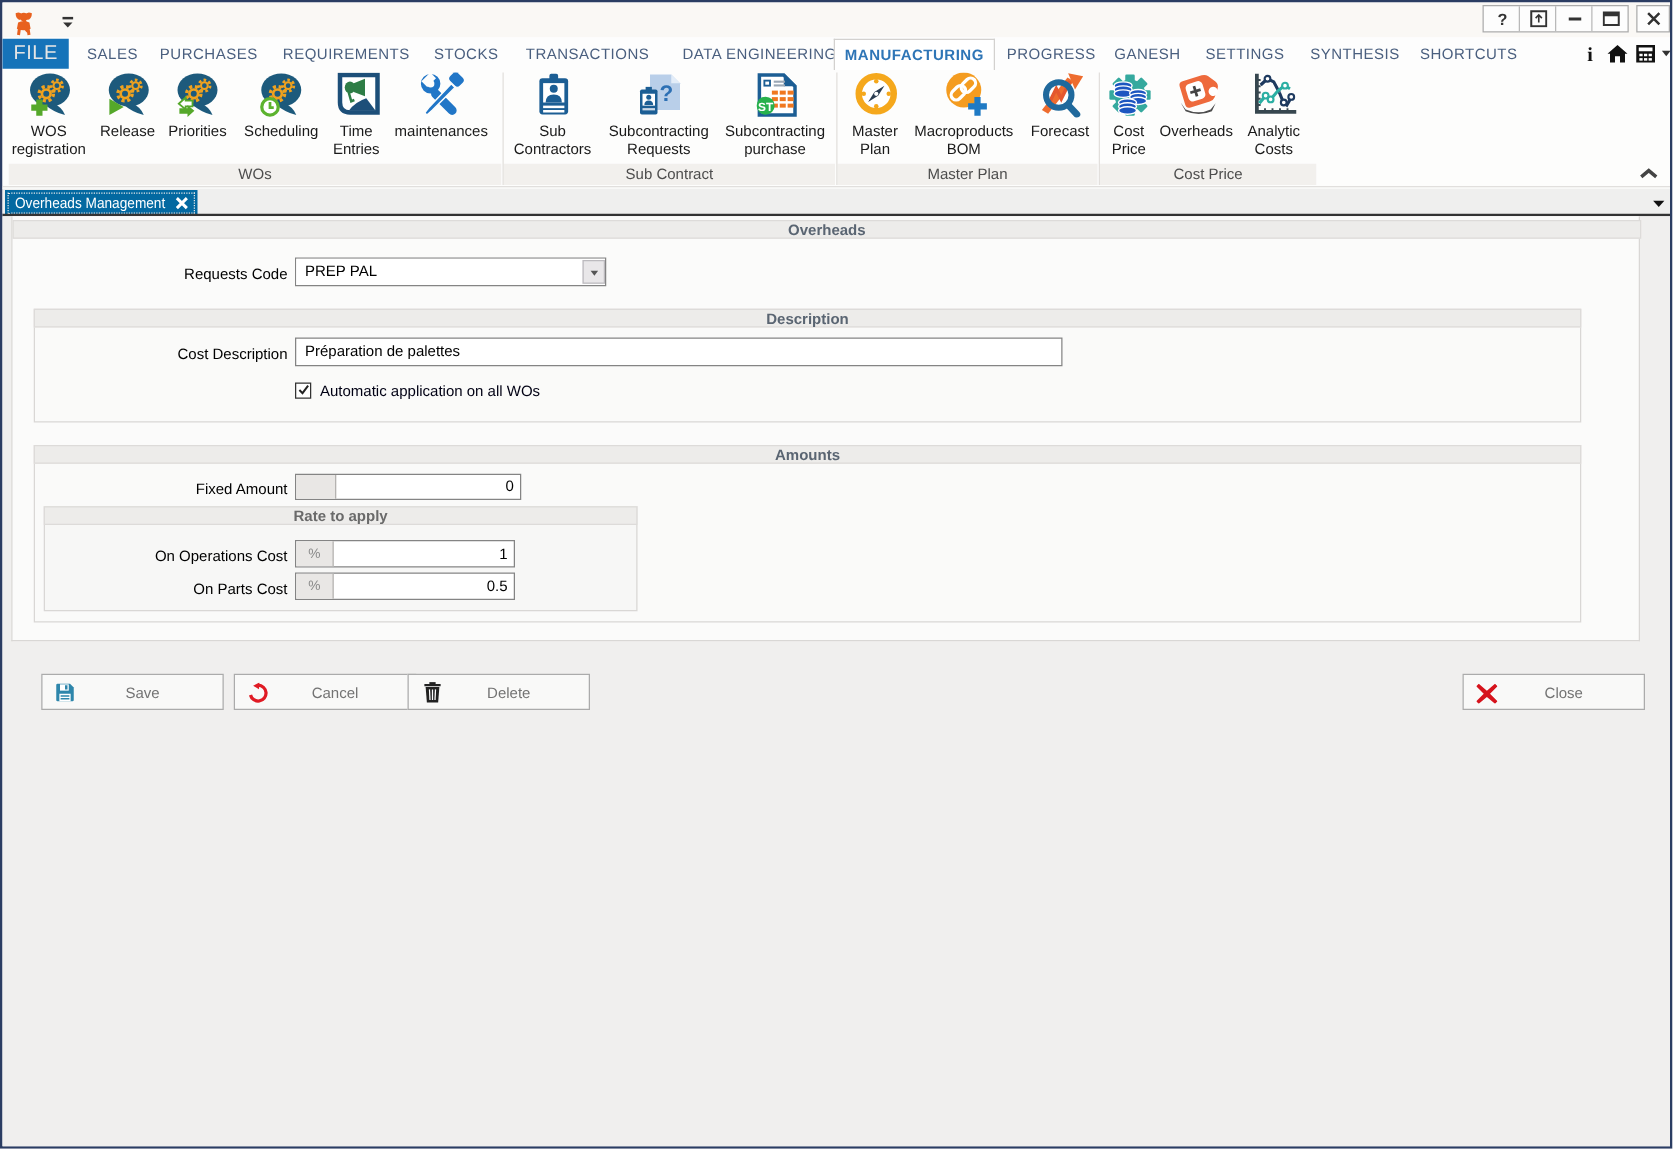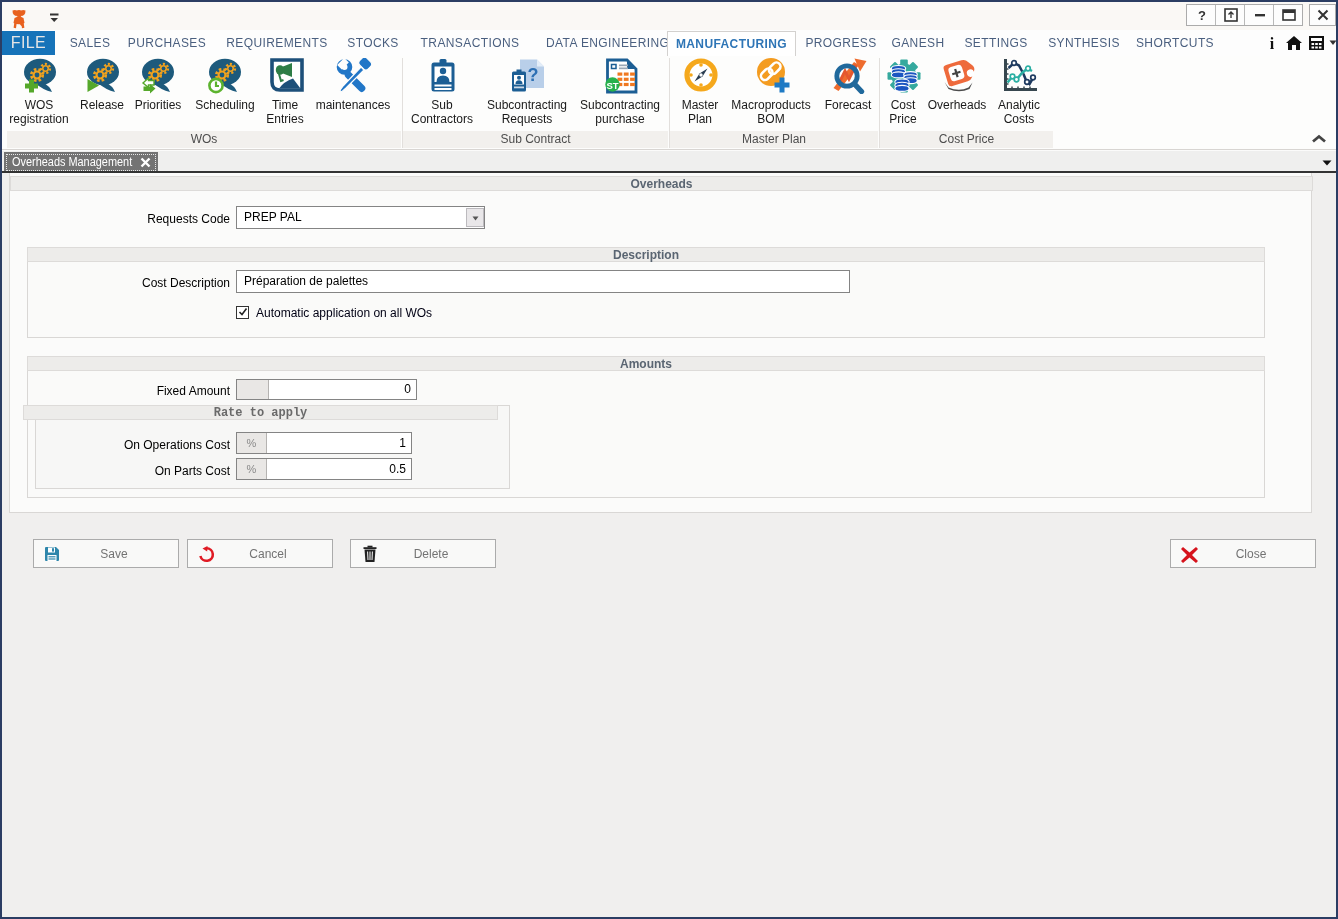--- a/index.html
+++ b/index.html
@@ -17,21 +17,21 @@
 #filetab{position:absolute;left:0;top:1px;width:53px;height:24px;background:#1673b9;color:#e5e5e5;font-size:16px;text-align:center;line-height:24px;letter-spacing:0.4px;}
 #mfgtab{position:absolute;left:665px;top:1px;width:129px;height:26px;background:#fff;border:1px solid #d3d1cf;border-bottom:none;color:#2e75b6;font-size:12px;text-align:center;line-height:24px;letter-spacing:0.4px;font-weight:bold;}
 
 #ribbon{position:absolute;left:2px;top:56px;width:1334px;height:94px;background:#fdfdfc;border-bottom:1px solid #d8d5d2;}
 .cap{position:absolute;top:75px;height:17px;background:#f2f0ed;color:#4d4d4d;font-size:12px;text-align:center;line-height:17px;}
 .gsep{position:absolute;top:2px;width:1px;height:90px;background:#e2dfdc;}
 .ricon{position:absolute;top:2px;}
 .rlabel{position:absolute;font-size:12px;color:#1a1a1a;text-align:center;line-height:14px;}
 
 #tabstrip{position:absolute;left:2px;top:150px;width:1334px;height:21px;background:#efefee;border-top:1px solid #fbfbfa;}
-#dtab{position:absolute;left:2px;top:1px;width:154px;height:20px;background:#737373;color:#fff;}
+#dtab{position:absolute;left:2px;top:1px;width:154px;height:20px;background:#0369a1;color:#fff;}
 #dtab .inner{position:absolute;left:2px;top:2px;right:2px;bottom:1px;border:1px dotted #e8e8e8;}
 #dtab .txt{position:absolute;left:8px;top:3px;font-size:12px;color:#fff;transform:scaleX(0.91);transform-origin:left center;white-space:nowrap;}
 #darkline{position:absolute;left:2px;top:171px;width:1334px;height:2px;background:#333;}
 
 #content{position:absolute;left:2px;top:173px;width:1334px;height:744px;background:#f0efee;}
 #panel{position:absolute;left:7px;top:0px;width:1303px;height:340px;background:#fbfbfa;border:1px solid #d9d7d5;border-top:none;}
 .ghead{position:absolute;height:15px;background:#edecea;border:1px solid #dddbd9;color:#5a6572;font-weight:bold;font-size:12px;text-align:center;line-height:14px;}
 .gbox{position:absolute;border:1px solid #d9d7d5;background:#fafaf9;}
 .flabel{position:absolute;font-size:12px;color:#000;text-align:right;}
 .tinput{position:absolute;background:#fff;border:1px solid #848484;font-size:12px;color:#000;}
@@ -366,21 +366,21 @@
   <div class="abs" style="left:254px;top:133px;font-size:12px;color:#000014;">Automatic application on all WOs</div>
 
   <div class="gbox" style="left:25px;top:183px;width:1238px;height:142px;"></div>
   <div class="ghead" style="left:25px;top:183px;width:1238px;">Amounts</div>
   <div class="flabel" style="left:45px;top:211px;width:183px;">Fixed Amount</div>
   <div class="tinput" style="left:234px;top:206px;width:181px;height:21px;"></div>
   <div class="abs" style="left:235px;top:207px;width:32px;height:19px;background:#e9e7e5;border-right:1px solid #b5b3b1;"></div>
   <div class="abs" style="left:268px;top:207px;width:141px;height:19px;font-size:12px;color:#000;line-height:19px;text-align:right;">0</div>
 
   <div class="gbox" style="left:33px;top:232px;width:475px;height:84px;background:#f7f7f6;"></div>
-  <div class="ghead" style="left:21px;top:232px;width:475px;color:#6a6a6a;font-family:Liberation Mono, monospace;">Rate to apply</div>
+  <div class="ghead" style="left:33px;top:232px;width:475px;color:#6a6a6a;">Rate to apply</div>
   <div class="flabel" style="left:45px;top:265px;width:183px;">On Operations Cost</div>
   <div class="tinput" style="left:234px;top:259px;width:176px;height:22px;"></div>
   <div class="abs" style="left:235px;top:260px;width:30px;height:20px;background:#e9e7e5;border-right:1px solid #b5b3b1;font-size:11px;color:#8a8a8a;text-align:center;line-height:20px;">%</div>
   <div class="abs" style="left:266px;top:260px;width:138px;height:20px;font-size:12px;color:#000;line-height:20px;text-align:right;">1</div>
   <div class="flabel" style="left:45px;top:291px;width:183px;">On Parts Cost</div>
   <div class="tinput" style="left:234px;top:285px;width:176px;height:22px;"></div>
   <div class="abs" style="left:235px;top:286px;width:30px;height:20px;background:#e9e7e5;border-right:1px solid #b5b3b1;font-size:11px;color:#8a8a8a;text-align:center;line-height:20px;">%</div>
   <div class="abs" style="left:266px;top:286px;width:138px;height:20px;font-size:12px;color:#000;line-height:20px;text-align:right;">0.5</div>
 
   <div class="btn" style="left:31px;">
@@ -394,21 +394,21 @@
         <rect x="4.5" y="12.4" width="7" height="1.2" fill="#2e86ab"></rect>
       </svg>
   </div>
   <div class="btn" style="left:185px;">
     <div class="blabel">Cancel</div>
     <svg class="abs" style="left:10px;top:6px" width="17" height="17" viewBox="0 0 17 17">
         <path d="M8.5 2.2 A6.3 6.3 0 1 1 2.4 10" fill="none" stroke="#e01b24" stroke-width="2.6"></path>
         <path d="M9.5 0 L4.5 2.6 L9.2 5.4 Z" fill="#e01b24"></path>
       </svg>
   </div>
-  <div class="btn" style="left:348px;">
+  <div class="btn" style="left:324px;">
     <div class="blabel">Delete</div>
     <svg class="abs" style="left:12px;top:5px" width="14" height="18" viewBox="0 0 14 18">
         <path d="M1.5 4.5 L12.5 4.5 L11.5 17 L2.5 17 Z" fill="#222"></path>
         <rect x="0.5" y="2.2" width="13" height="1.8" fill="#222"></rect>
         <rect x="4.5" y="0.7" width="5" height="1.8" fill="#222"></rect>
         <g stroke="#fff" stroke-width="1">
           <line x1="4.6" y1="6.5" x2="5" y2="15"></line>
           <line x1="7" y1="6.5" x2="7" y2="15"></line>
           <line x1="9.4" y1="6.5" x2="9" y2="15"></line>
         </g>

